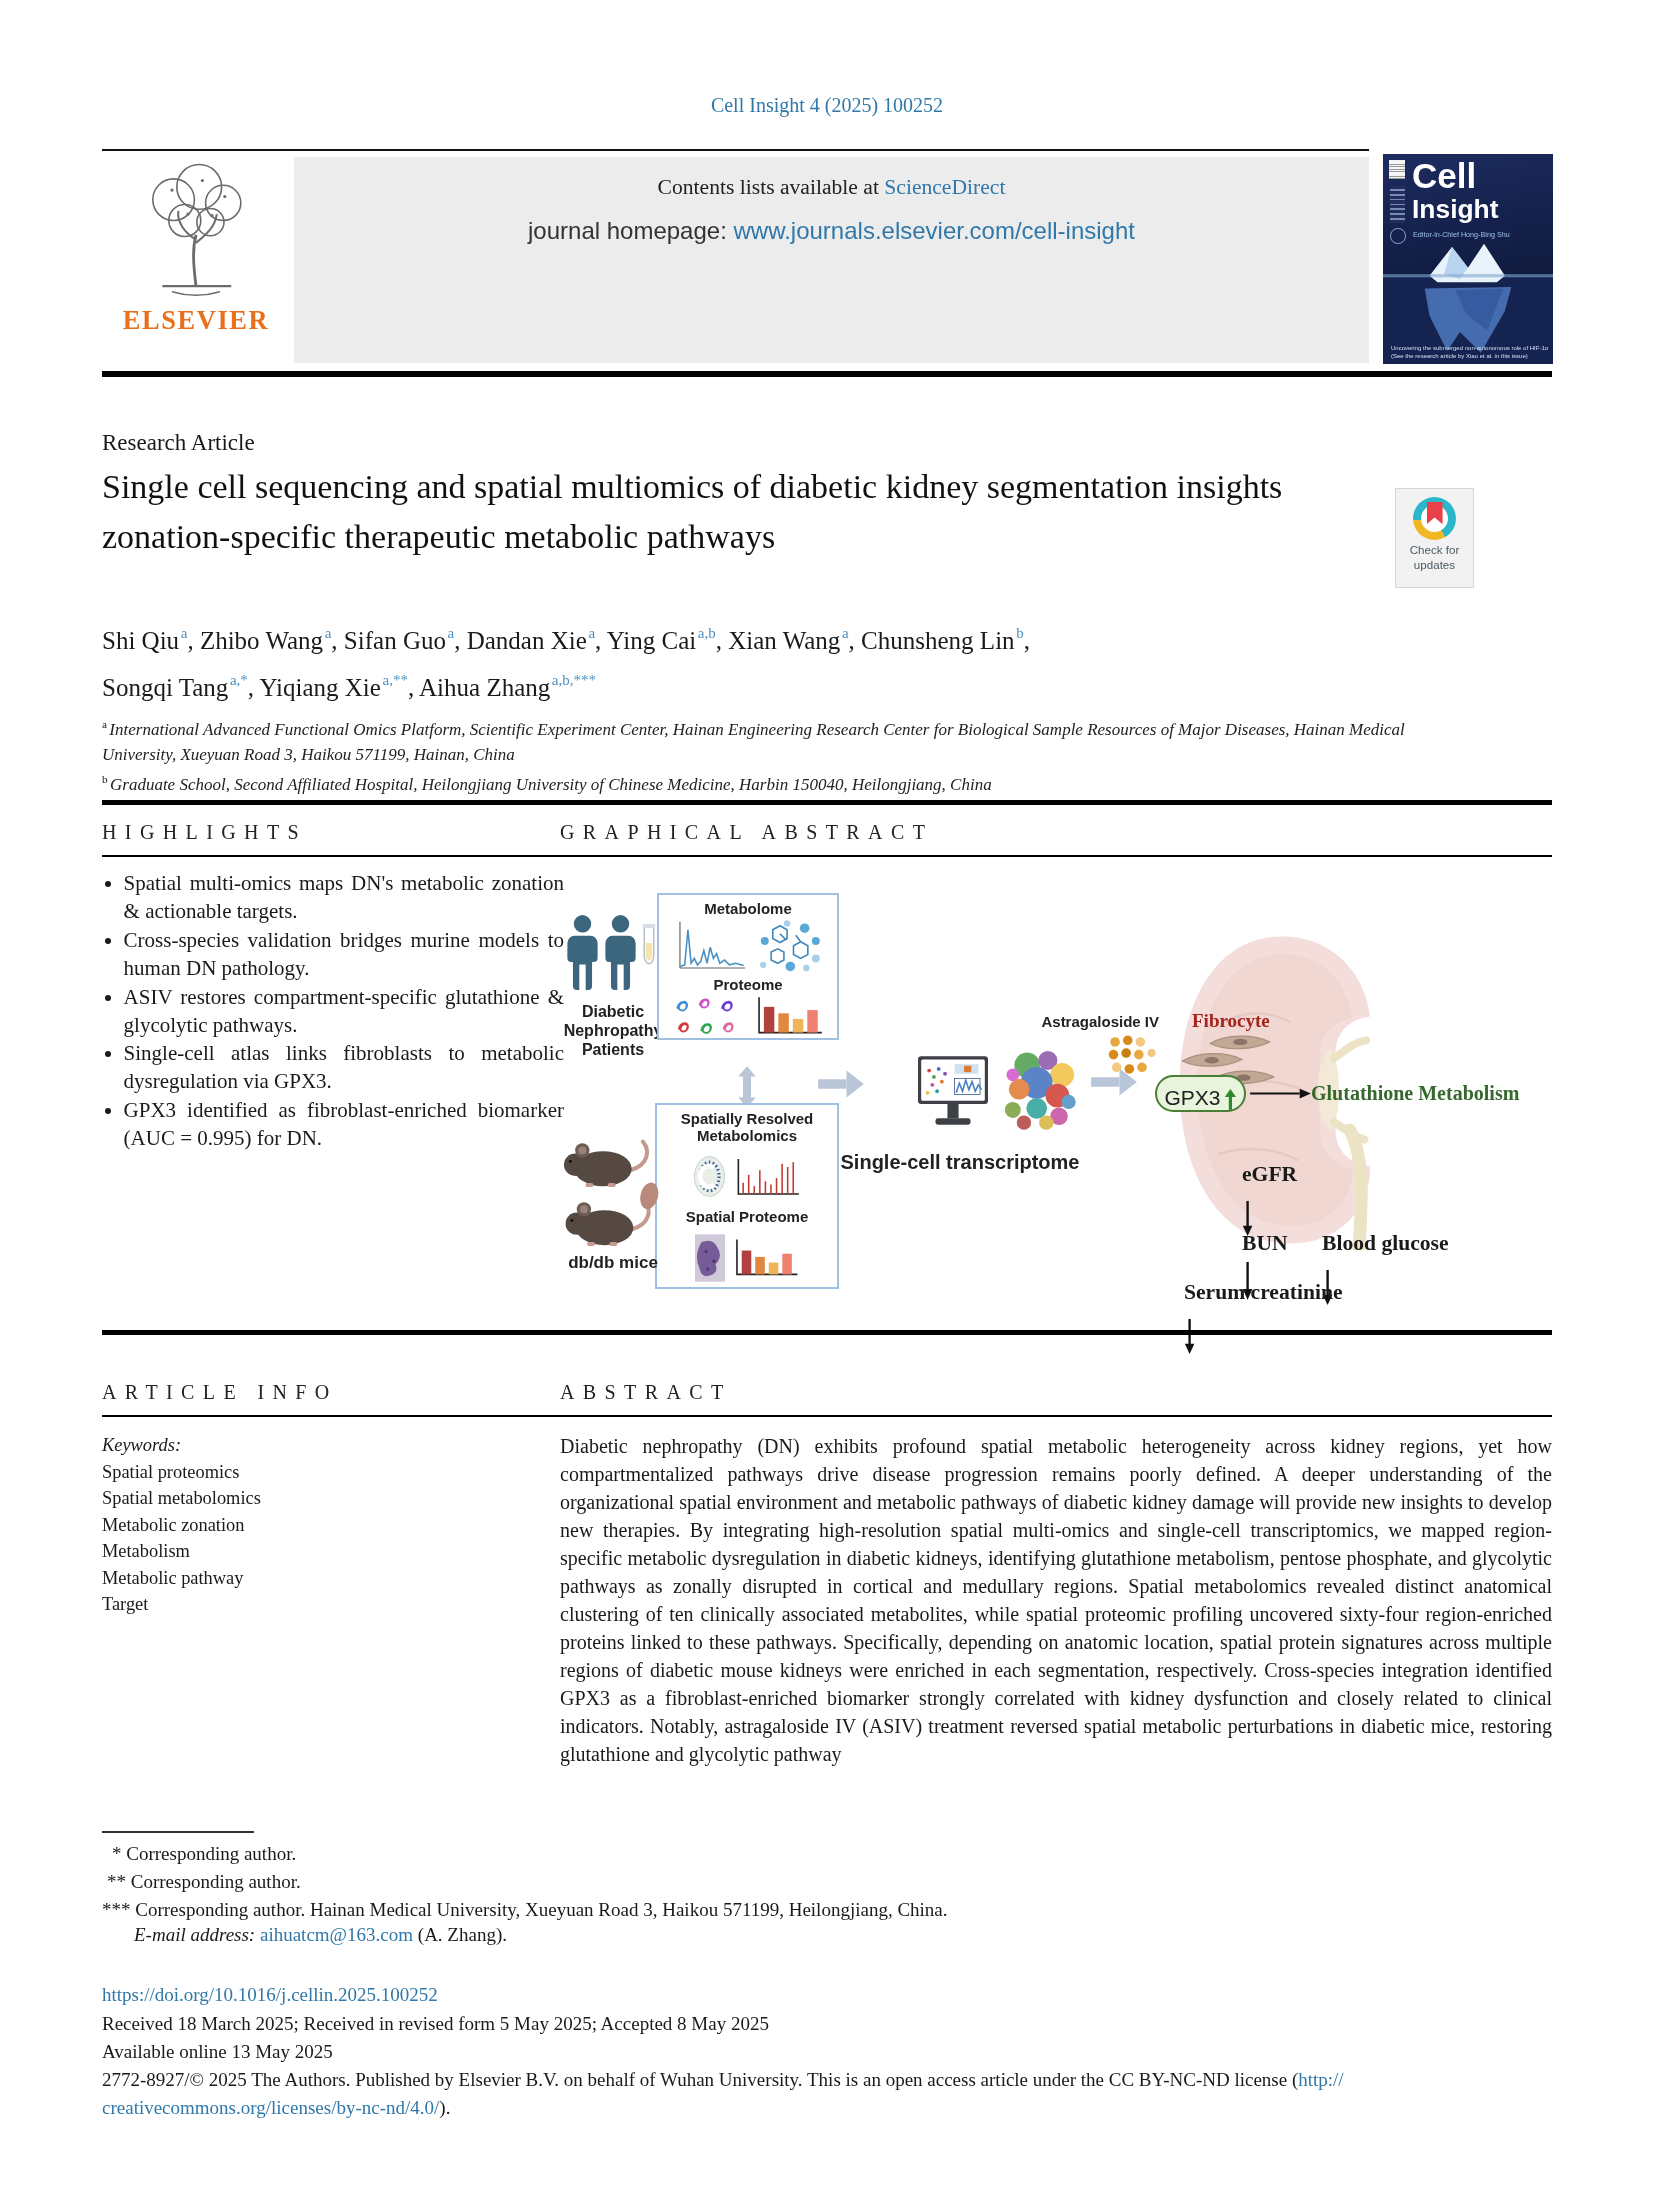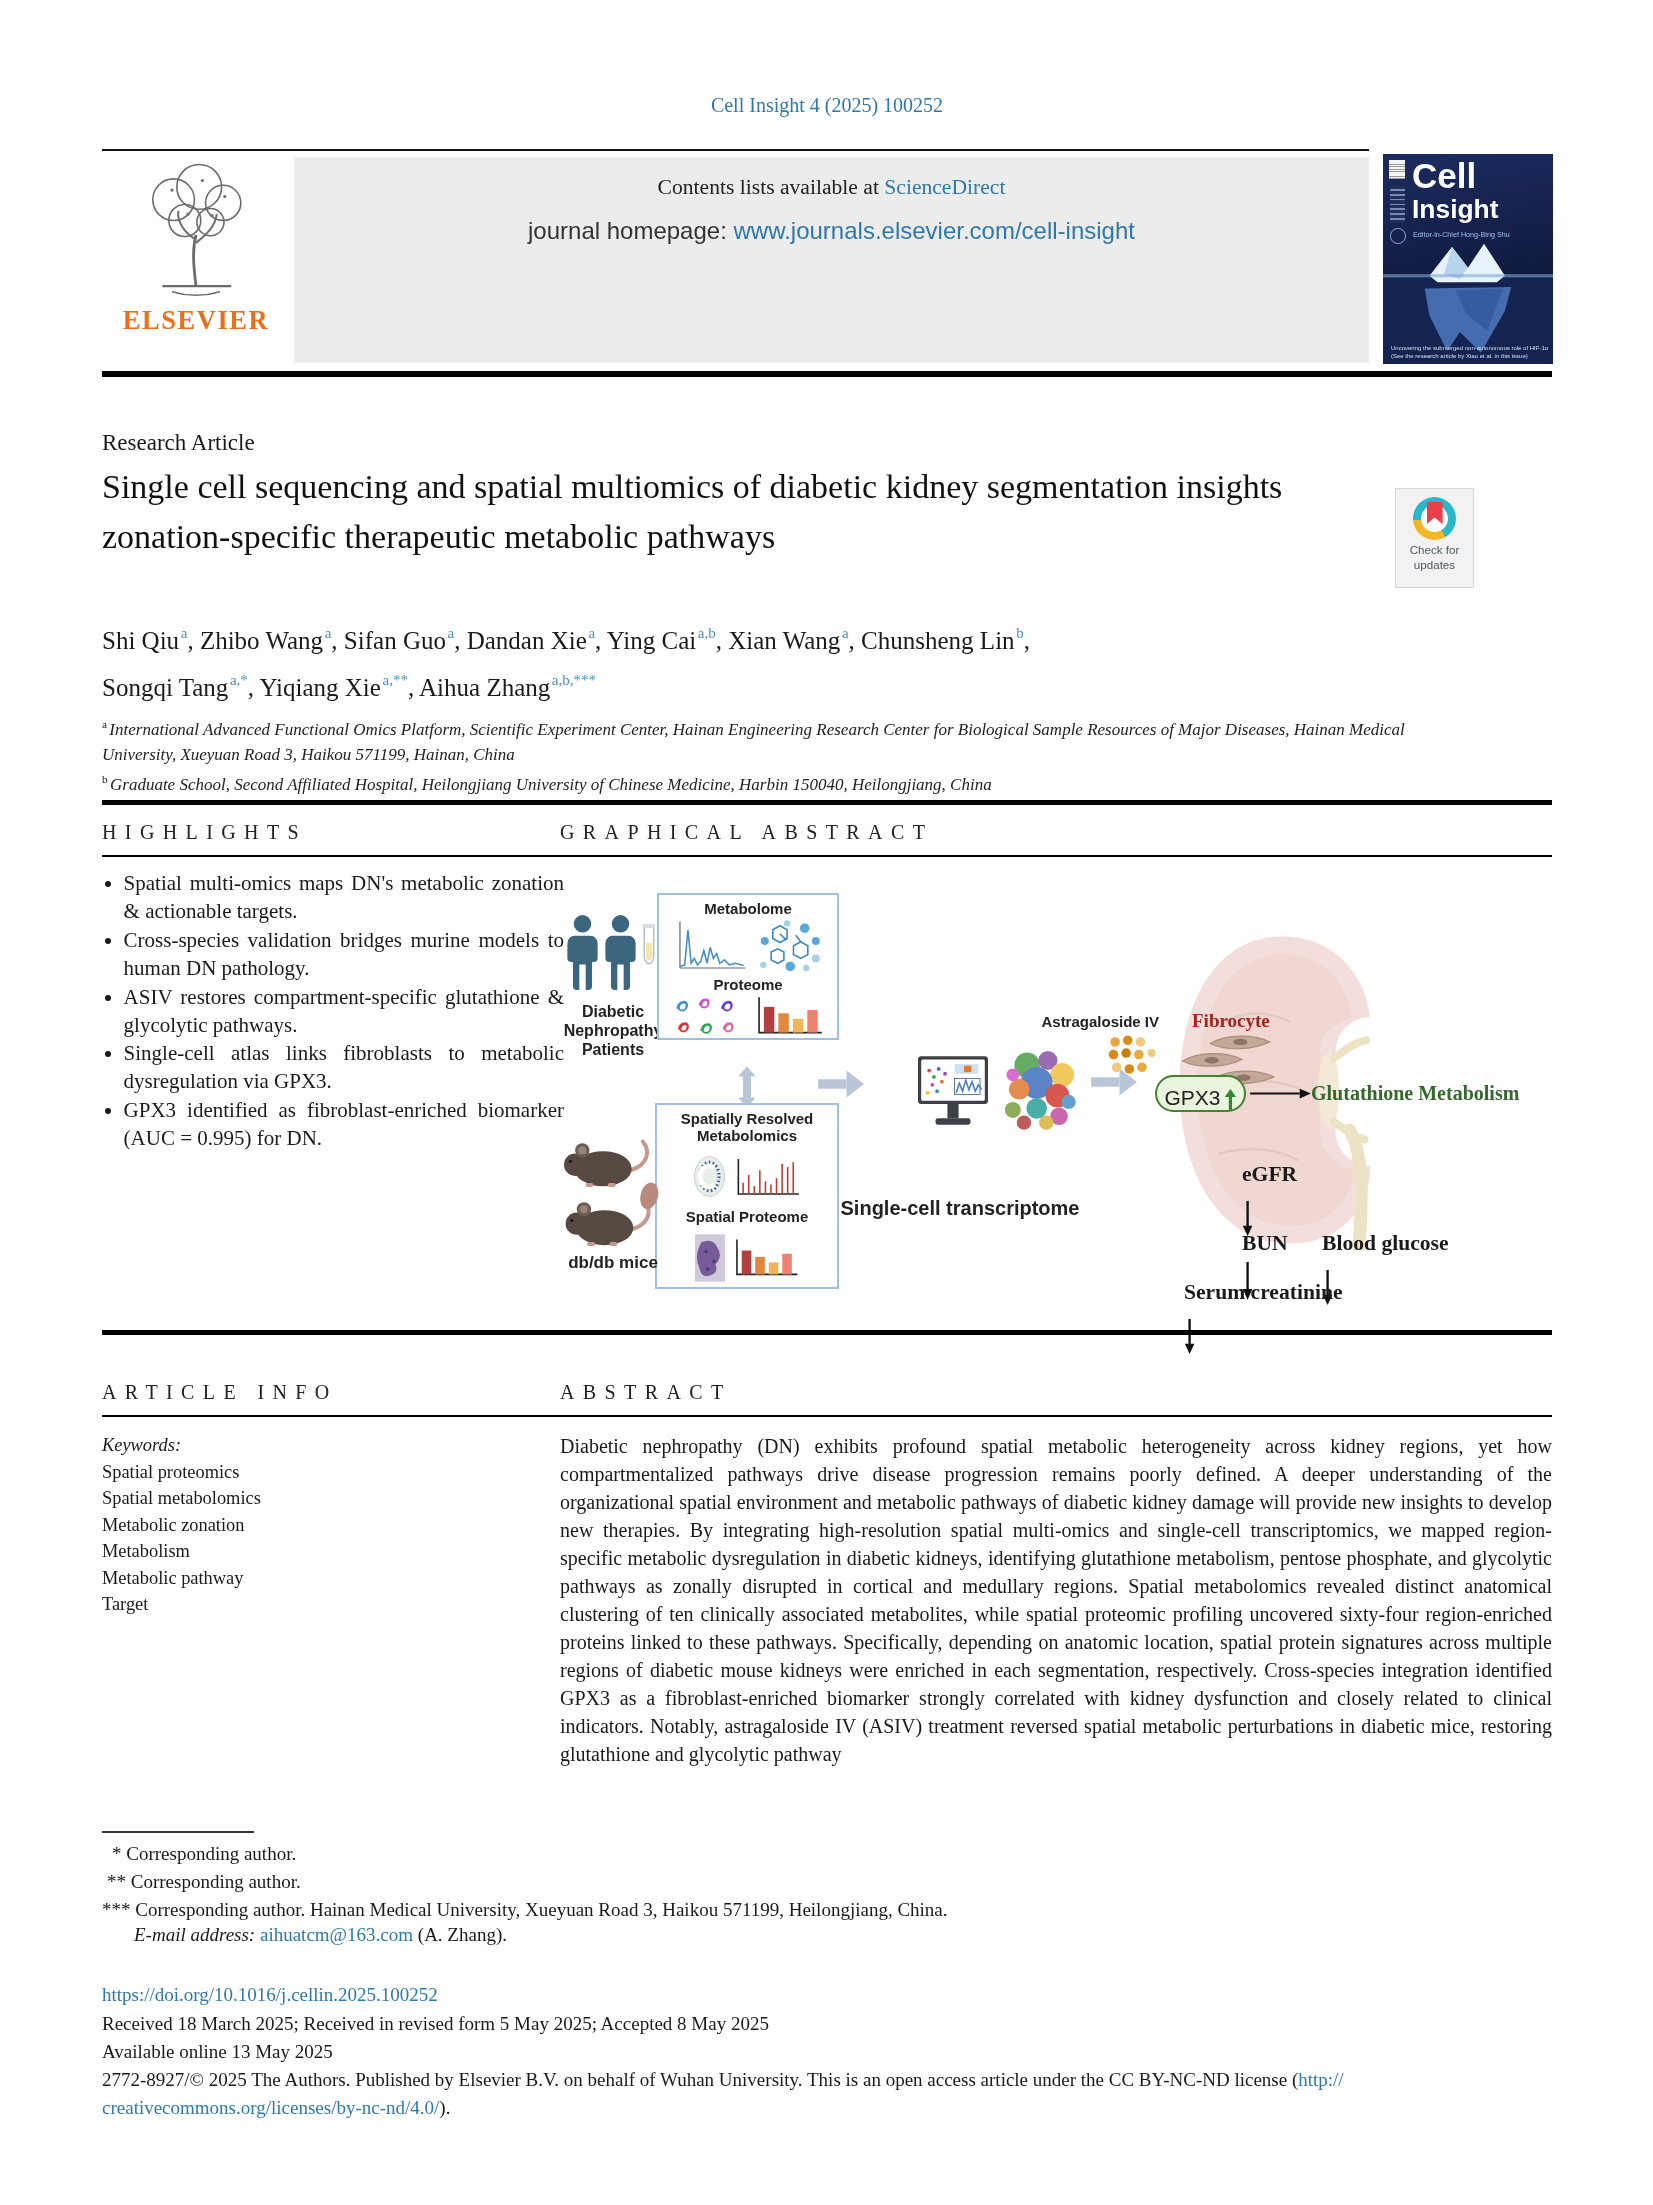--- a/index.html
+++ b/index.html
@@ -365,21 +365,21 @@
       <circle cx="52" cy="82" r="13" fill="#2aa198"></circle>
         <circle cx="80" cy="92" r="11" fill="#c44da0"></circle>
       <circle cx="22" cy="84" r="10" fill="#7a9e3a"></circle>
         <circle cx="64" cy="100" r="9" fill="#d8b23a"></circle>
       <circle cx="92" cy="74" r="9" fill="#4a90c2"></circle>
         <circle cx="36" cy="100" r="9" fill="#b0413e"></circle>
       <circle cx="22" cy="40" r="8" fill="#d253c8"></circle>
     </g>
   </svg>
 
-  <div class="abs ga-label" style="left:264px;top:282px;width:272px;text-align:center;font-size:20px;margin-top:46px;">Single-cell transcriptome</div>
+  <div class="abs ga-label" style="left:264px;top:282px;width:272px;text-align:center;font-size:20px;">Single-cell transcriptome</div>
 
   <svg class="abs" style="left:531px;top:198px;" width="46" height="30" viewBox="0 0 58 38">
     <rect x="0" y="13" width="36" height="12" fill="#b9c6d8"></rect>
     <polygon points="36,2 58,19 36,36" fill="#b9c6d8"></polygon>
   </svg>
 
   <svg class="abs" style="left:610px;top:61px;" width="240" height="320" viewBox="0 0 300 400">
     <path d="M140,8 C55,8 12,95 12,195 C12,300 60,392 150,392 C215,392 252,345 250,295 C222,293 205,272 207,245 L207,160 C205,132 220,112 250,108 C245,60 208,8 140,8 Z" fill="#f3dedb"></path>
     <path d="M140,30 C72,30 34,105 34,195 C34,285 74,370 150,370 C200,370 228,338 228,300 C200,295 185,268 187,242 L187,162 C185,135 200,115 228,110 C222,72 195,30 140,30 Z" fill="#eed4cf" opacity="0.7"></path>
     <g stroke="#e2c2bb" stroke-width="3" fill="none" opacity="0.7">

